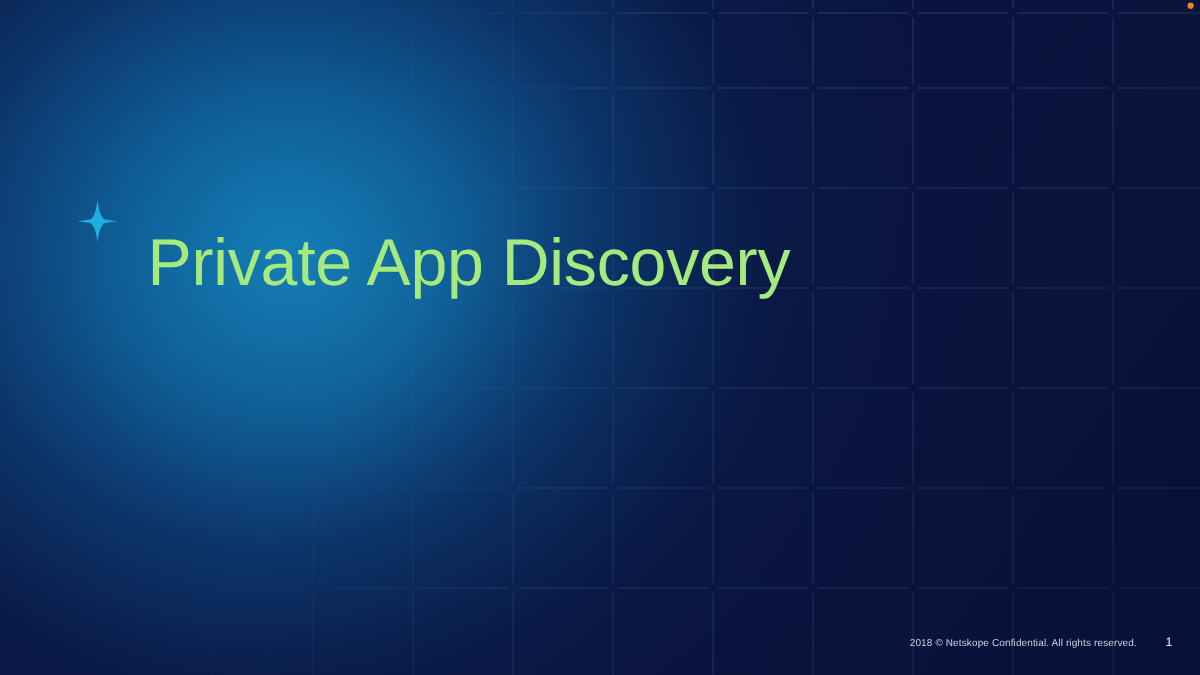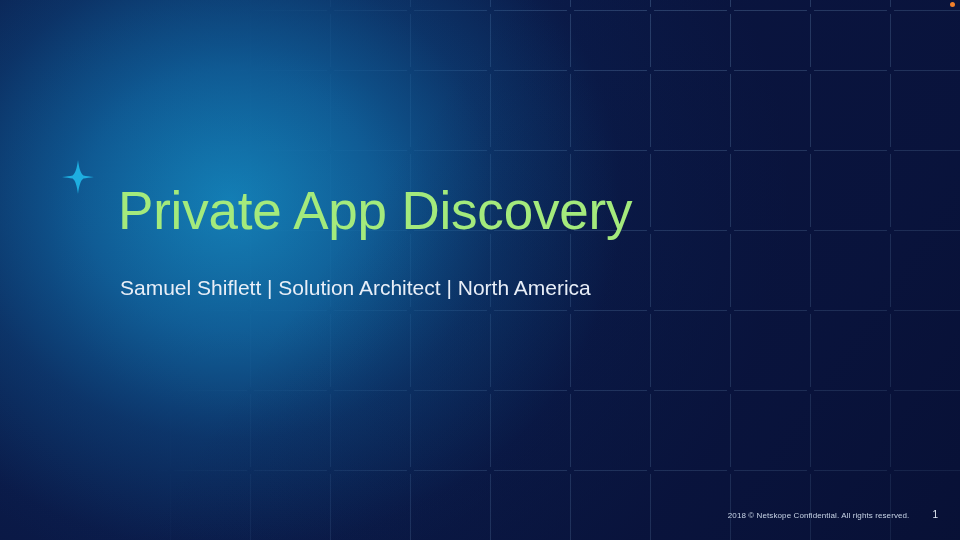--- a/index.html
+++ b/index.html
@@ -224,21 +224,20 @@
                C28.1 17.5 24.1 18 21.4 18.6 C18.6 20.6 17.1 25.9 16 34
                C14.9 25.9 13.4 20.6 10.6 18.6 C7.9 18 3.9 17.5 0 17
                C3.9 16.5 7.9 16 10.6 15.4 C13.4 13.4 14.9 8.1 16 0 Z" fill="#1eaee0"></path>
     </svg>
   </div>
 
   <div class="orange-dot"></div>
 
   <div class="title">Private App Discovery</div>
 
-  <div class="subtitle">Samuel Shiflett | Solution Architect | North America</div>
 
 
   <div class="footer-right">
     <span class="copyright">2018 © Netskope Confidential. All rights reserved.</span>
     <span class="page-number">1</span>
   </div>
 
 </div>
 
 </body></html>

